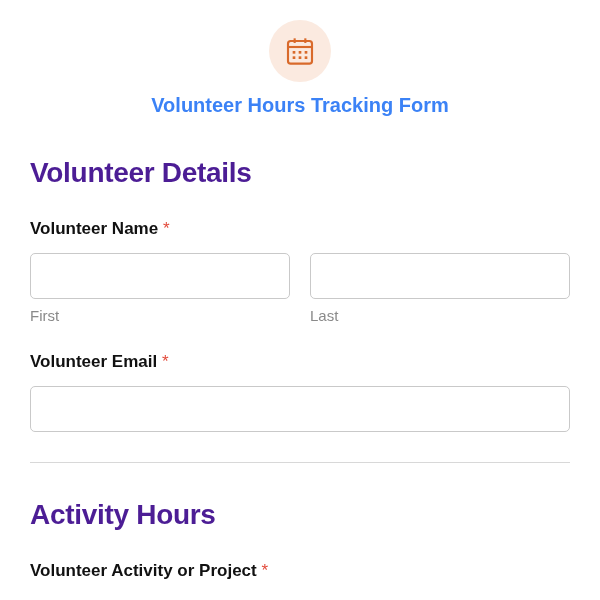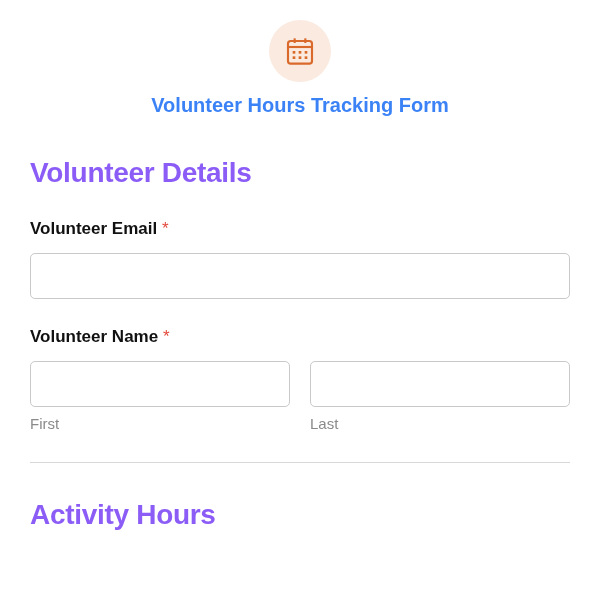--- a/index.html
+++ b/index.html
@@ -28,21 +28,21 @@
     margin-bottom: 12px;
   }
   .form-title {
     font-size: 20px;
     font-weight: 600;
     color: #3b82f6;
   }
   .section-heading {
     font-size: 28px;
     font-weight: 600;
-    color: #8b5cf6;
+    color: #4c1d95;
     margin-bottom: 30px;
     letter-spacing: -0.3px;
   }
   .field-group {
     margin-bottom: 28px;
   }
   .field-label {
     font-size: 17px;
     font-weight: 600;
     color: #111;
@@ -100,41 +100,47 @@
         <rect x="15.5" y="16" width="2" height="2" fill="#d96a2b" stroke="none"></rect>
       </svg>
     </div>
     <div class="form-title">Volunteer Hours Tracking Form</div>
   </div>
 
   <h2 class="section-heading">Volunteer Details</h2>
 
   <div class="field-group">
     <label class="field-label">
-      <span>Volunteer Email</span>
-      <span class="req">*</span>
-    </label>
-    <input type="text" class="text-input" value="" style="">
-  </div>
-
-  <div class="field-group">
-    <label class="field-label">
       <span>Volunteer Name</span>
       <span class="req">*</span>
     </label>
     <div class="name-row">
       <div class="name-col">
         <input type="text" class="text-input" value="" style="">
         <div class="sublabel">First</div>
       </div>
       <div class="name-col">
         <input type="text" class="text-input" value="" style="">
         <div class="sublabel">Last</div>
       </div>
     </div>
   </div>
 
+  <div class="field-group">
+    <label class="field-label">
+      <span>Volunteer Email</span>
+      <span class="req">*</span>
+    </label>
+    <input type="text" class="text-input" value="" style="">
+  </div>
+
   <hr class="divider">
 
   <h2 class="section-heading">Activity Hours</h2>
 
+  <div class="field-group">
+    <label class="field-label">
+      <span>Volunteer Activity or Project</span>
+      <span class="req">*</span>
+    </label>
+  </div>
 
 </div>
 
 </body></html>

